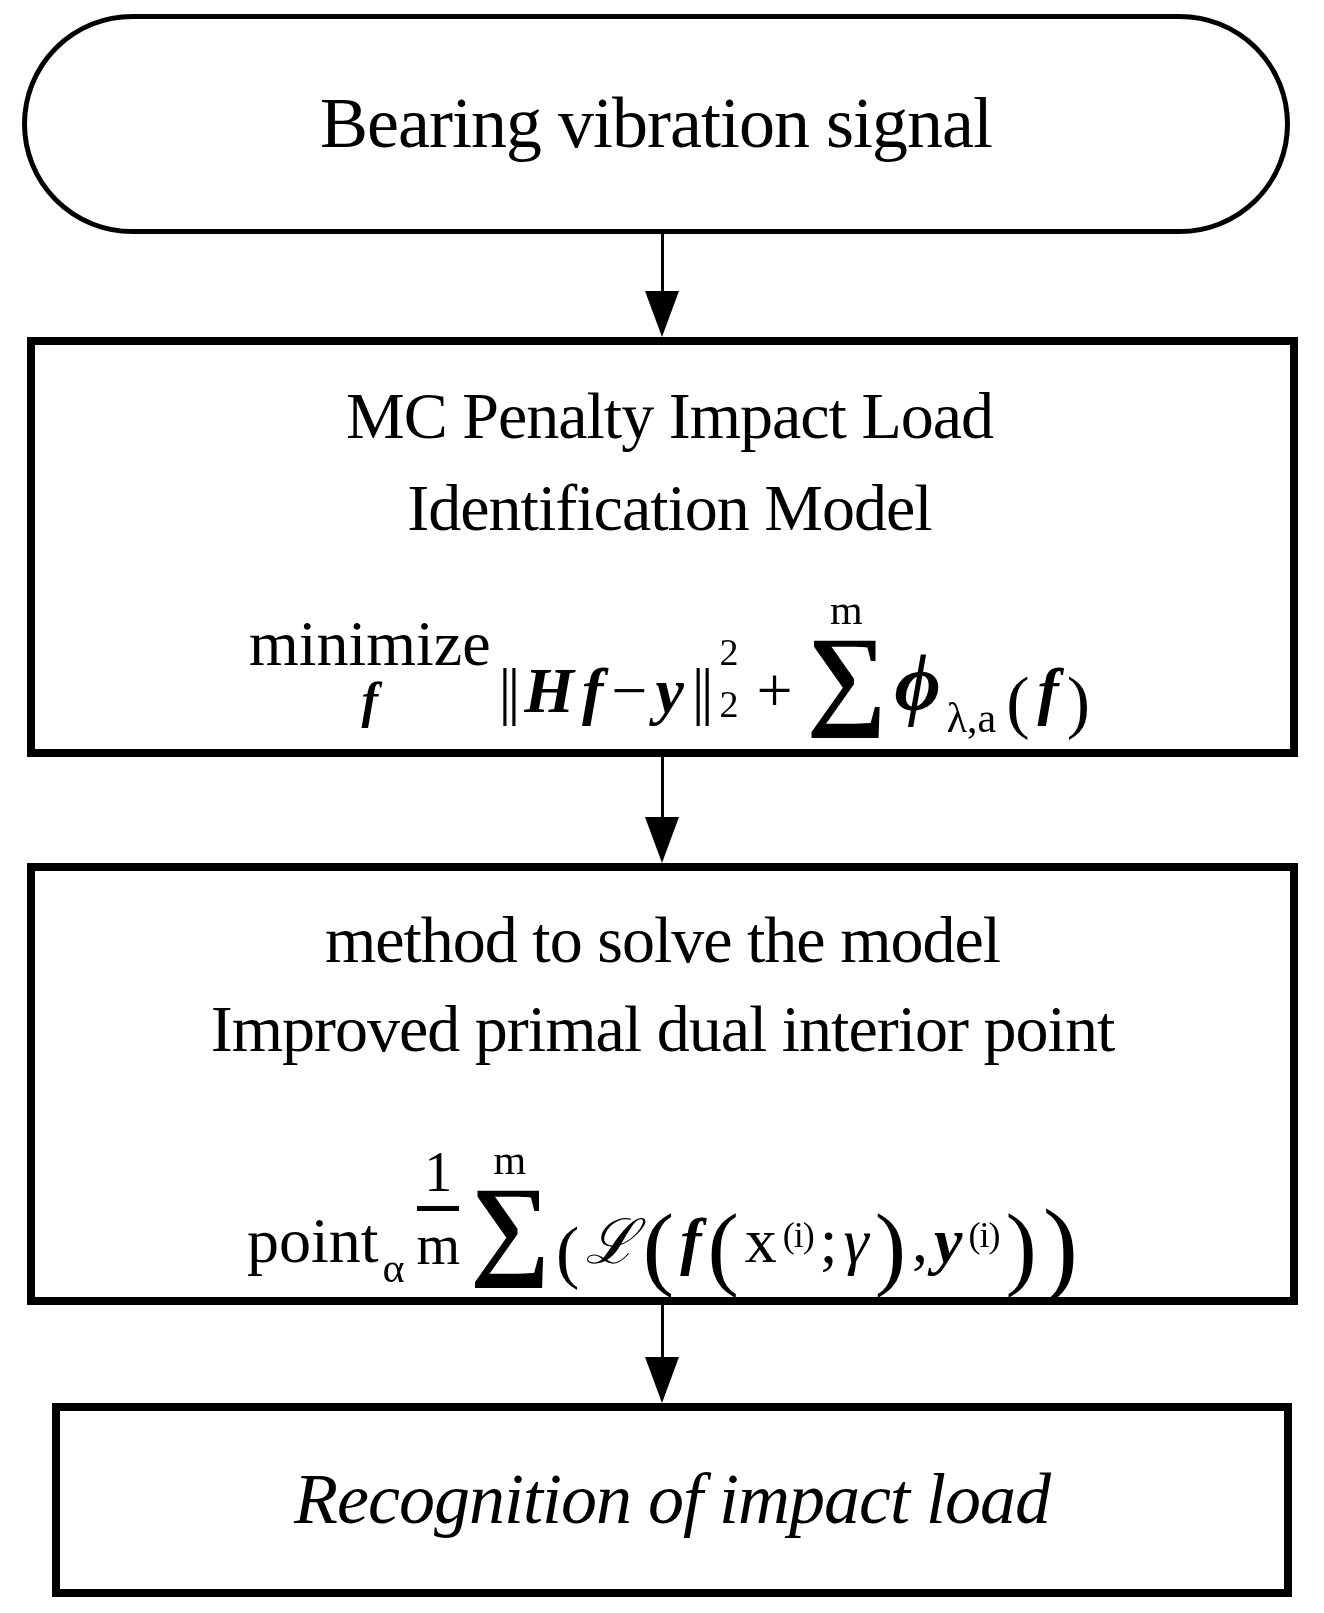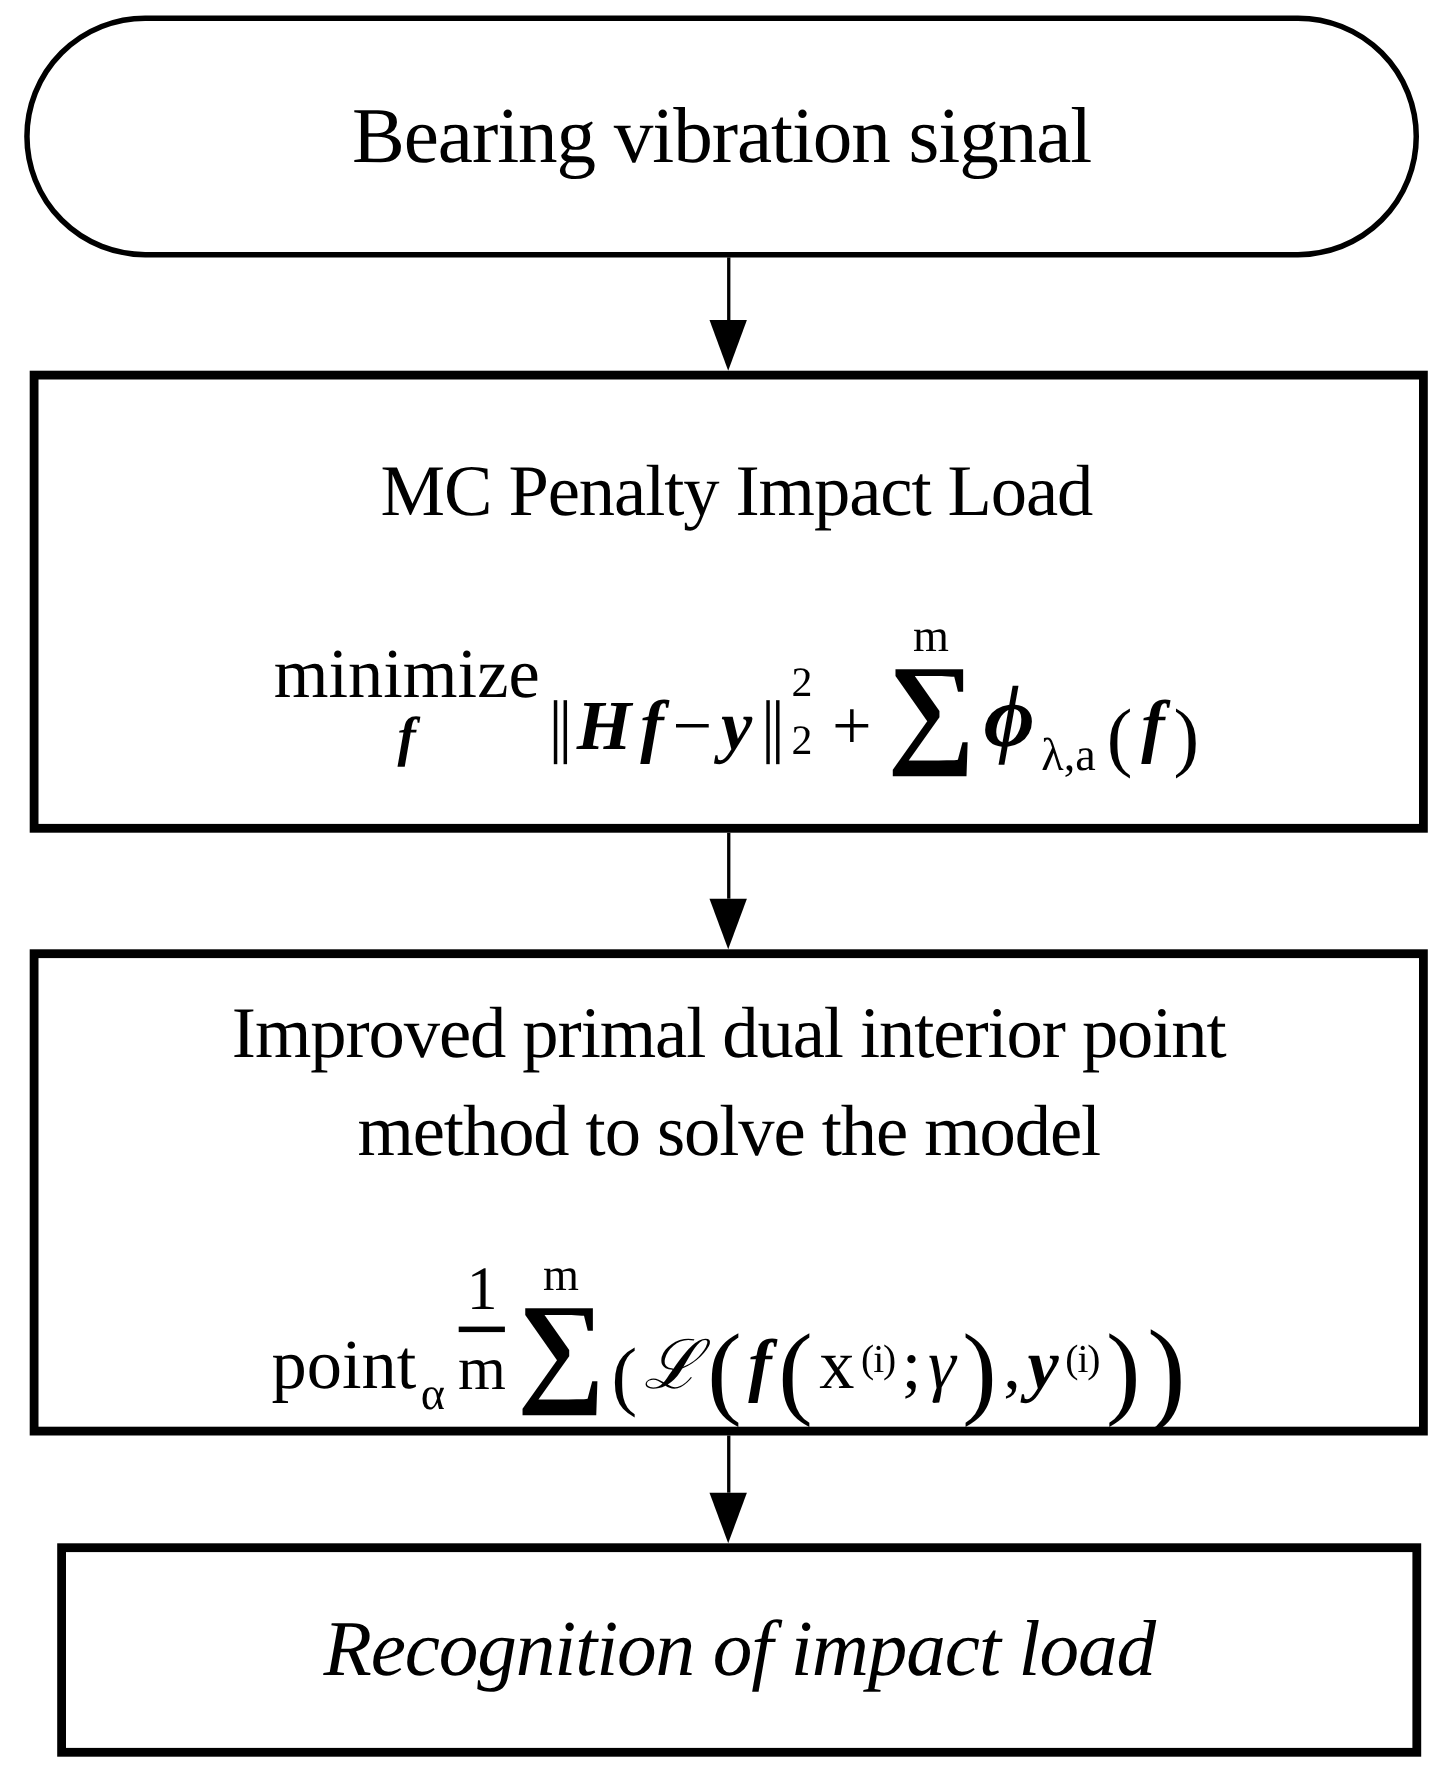--- a/index.html
+++ b/index.html
@@ -136,20 +136,21 @@
     <div class="node-label">Bearing vibration signal</div>
   </div>
 
   <div class="arrow arrow1">
     <div class="arrow-line"></div>
     <div class="arrow-head"></div>
   </div>
 
   <div class="node rect2">
     <div class="title">MC Penalty Impact Load</div>
+    <div class="title">Identification Model</div>
     <div class="formula f1">
       <span class="stack">
         <span class="op">minimize</span>
         <span class="op-sub bi">f</span>
       </span>
       <span class="norm">||</span>
       <span class="bi">H</span>
       <span class="bi">f</span>
       <span>−</span>
       <span class="bi">y</span>
@@ -170,22 +171,22 @@
       <span class="p1">)</span>
     </div>
   </div>
 
   <div class="arrow arrow2">
     <div class="arrow-line"></div>
     <div class="arrow-head"></div>
   </div>
 
   <div class="node rect3">
+    <div class="title">method to solve the model</div>
     <div class="title">Improved primal dual interior point</div>
-    <div class="title">method to solve the model</div>
     <div class="formula f2">
       <span class="op">point</span>
       <span class="sub-small">α</span>
       <span class="frac">
         <span>1</span>
         <span class="frac-bar"></span>
         <span>m</span>
       </span>
       <span class="stack">
         <span class="sum-limit">m</span>

